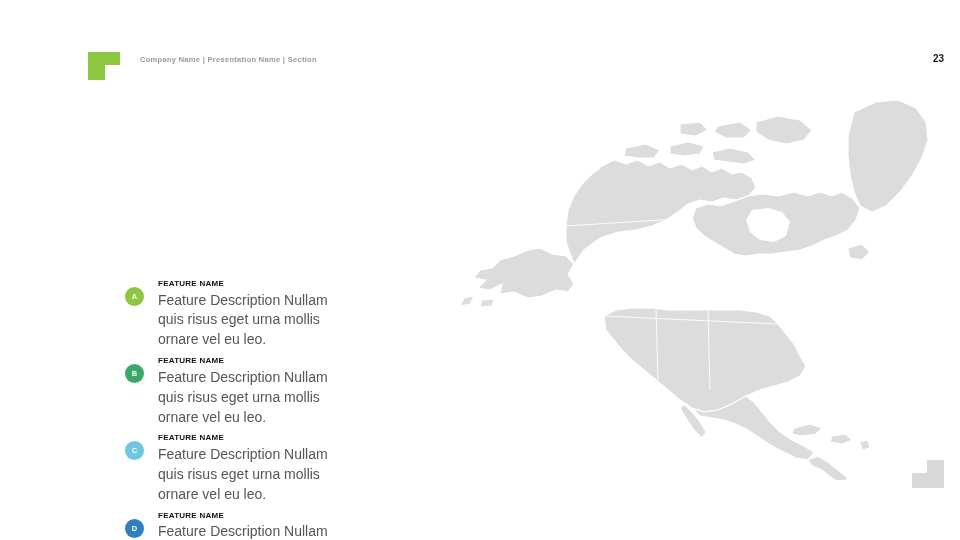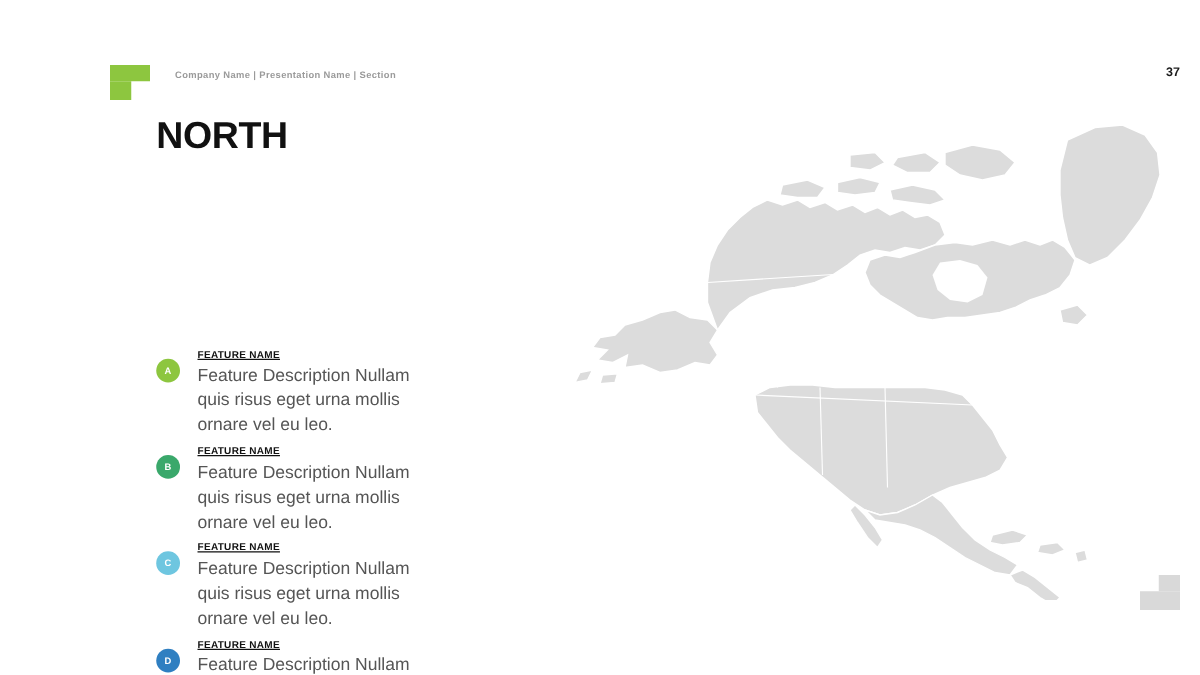--- a/index.html
+++ b/index.html
@@ -147,21 +147,20 @@
     justify-content: center;
     letter-spacing: 0.2px;
   }
   .feature .f-name {
     font-size: 8px;
     font-weight: bold;
     letter-spacing: 0.25px;
     color: #111111;
     margin-bottom: 2px;
     line-height: 1.2;
-    text-decoration: underline;
   }
   .feature .f-desc {
     font-size: 14px;
     line-height: 1.42;
     color: #555555;
     width: 196px;
   }
 
   
   .map-wrap {
@@ -182,24 +181,23 @@
 
 <div class="slide">
 
   <div class="brand-mark">
     <div class="bar-top"></div>
     <div class="bar-bottom"></div>
   </div>
 
   <div class="header-breadcrumb">Company Name | Presentation Name | Section</div>
 
-  <div class="page-number">37</div>
+  <div class="page-number">23</div>
 
   <div class="title">
-    <span class="line">NORTH</span>
   </div>
 
 
   <div class="features">
 
     <div class="feature">
       <div class="badge" style="background:#8dc63f">A</div>
       <div class="f-name">FEATURE NAME</div>
       <div class="f-desc">Feature Description Nullam quis risus eget urna mollis ornare vel eu leo.</div>
     </div>

